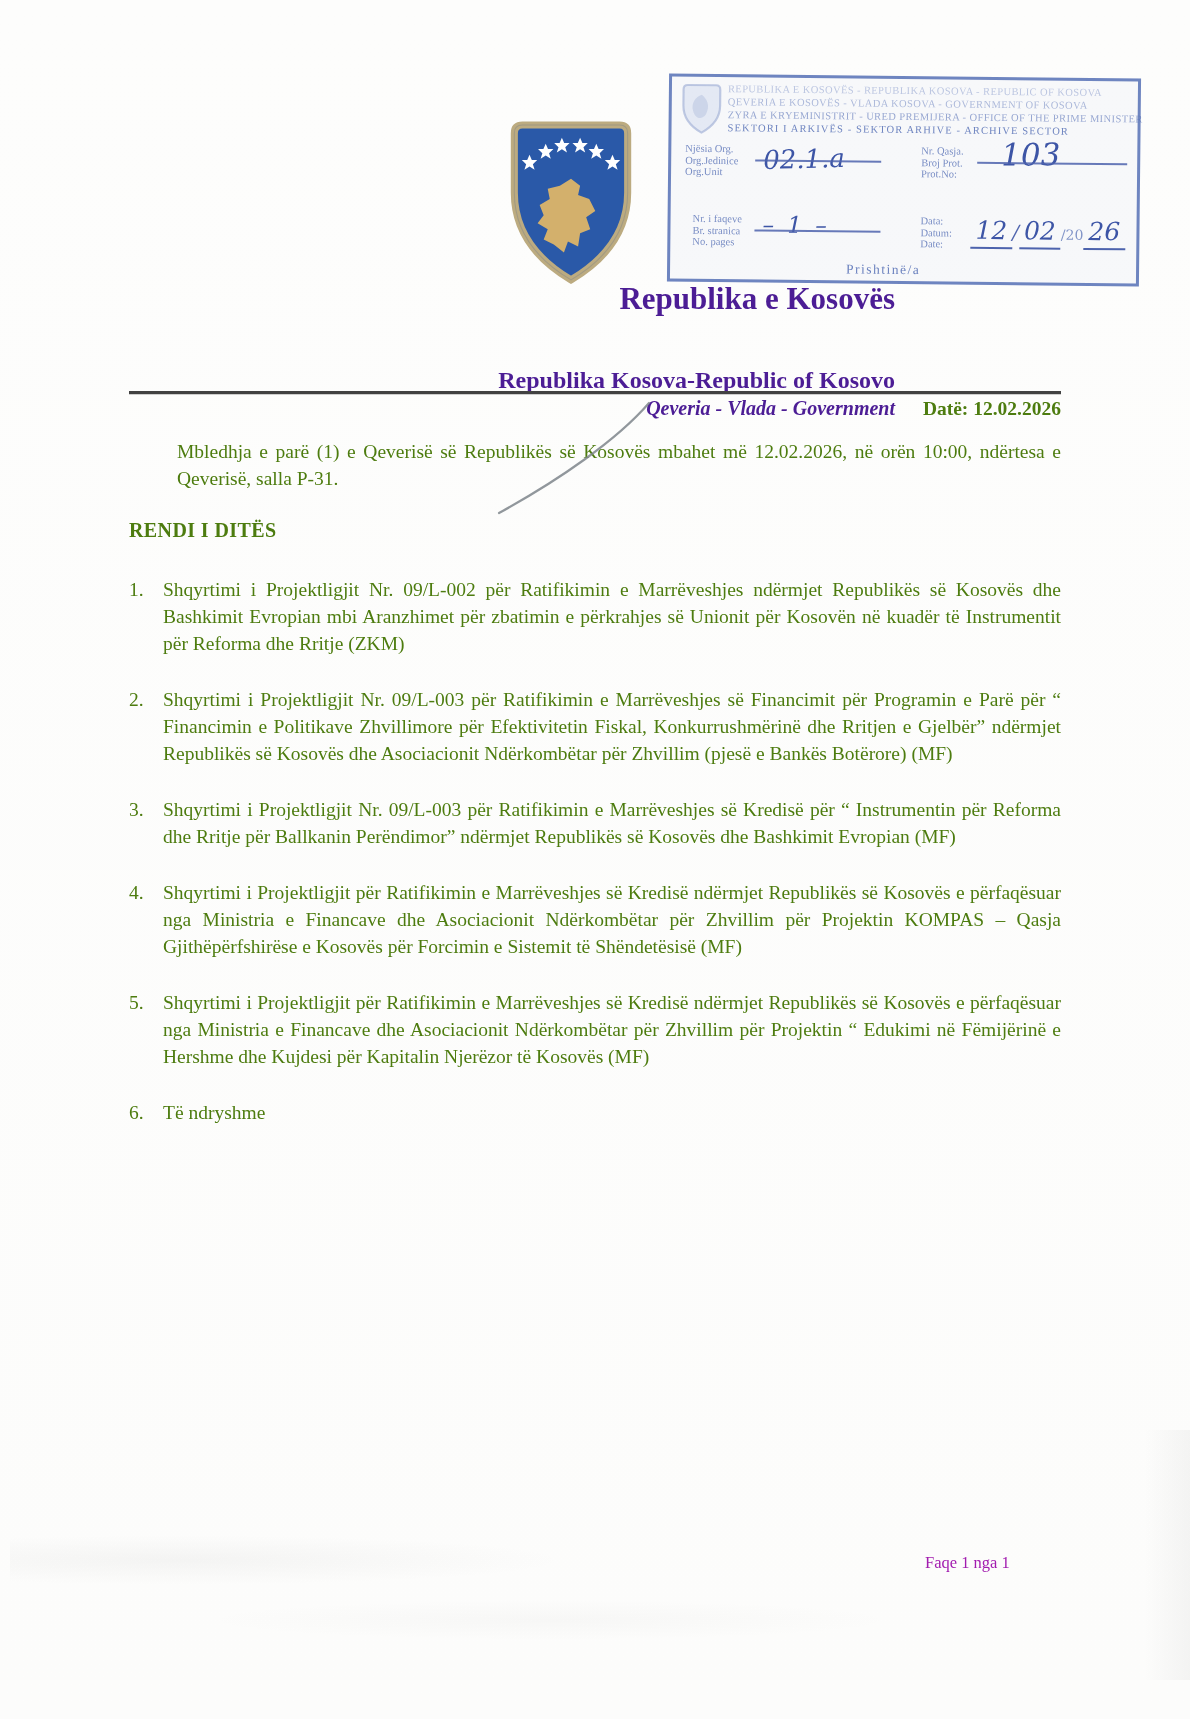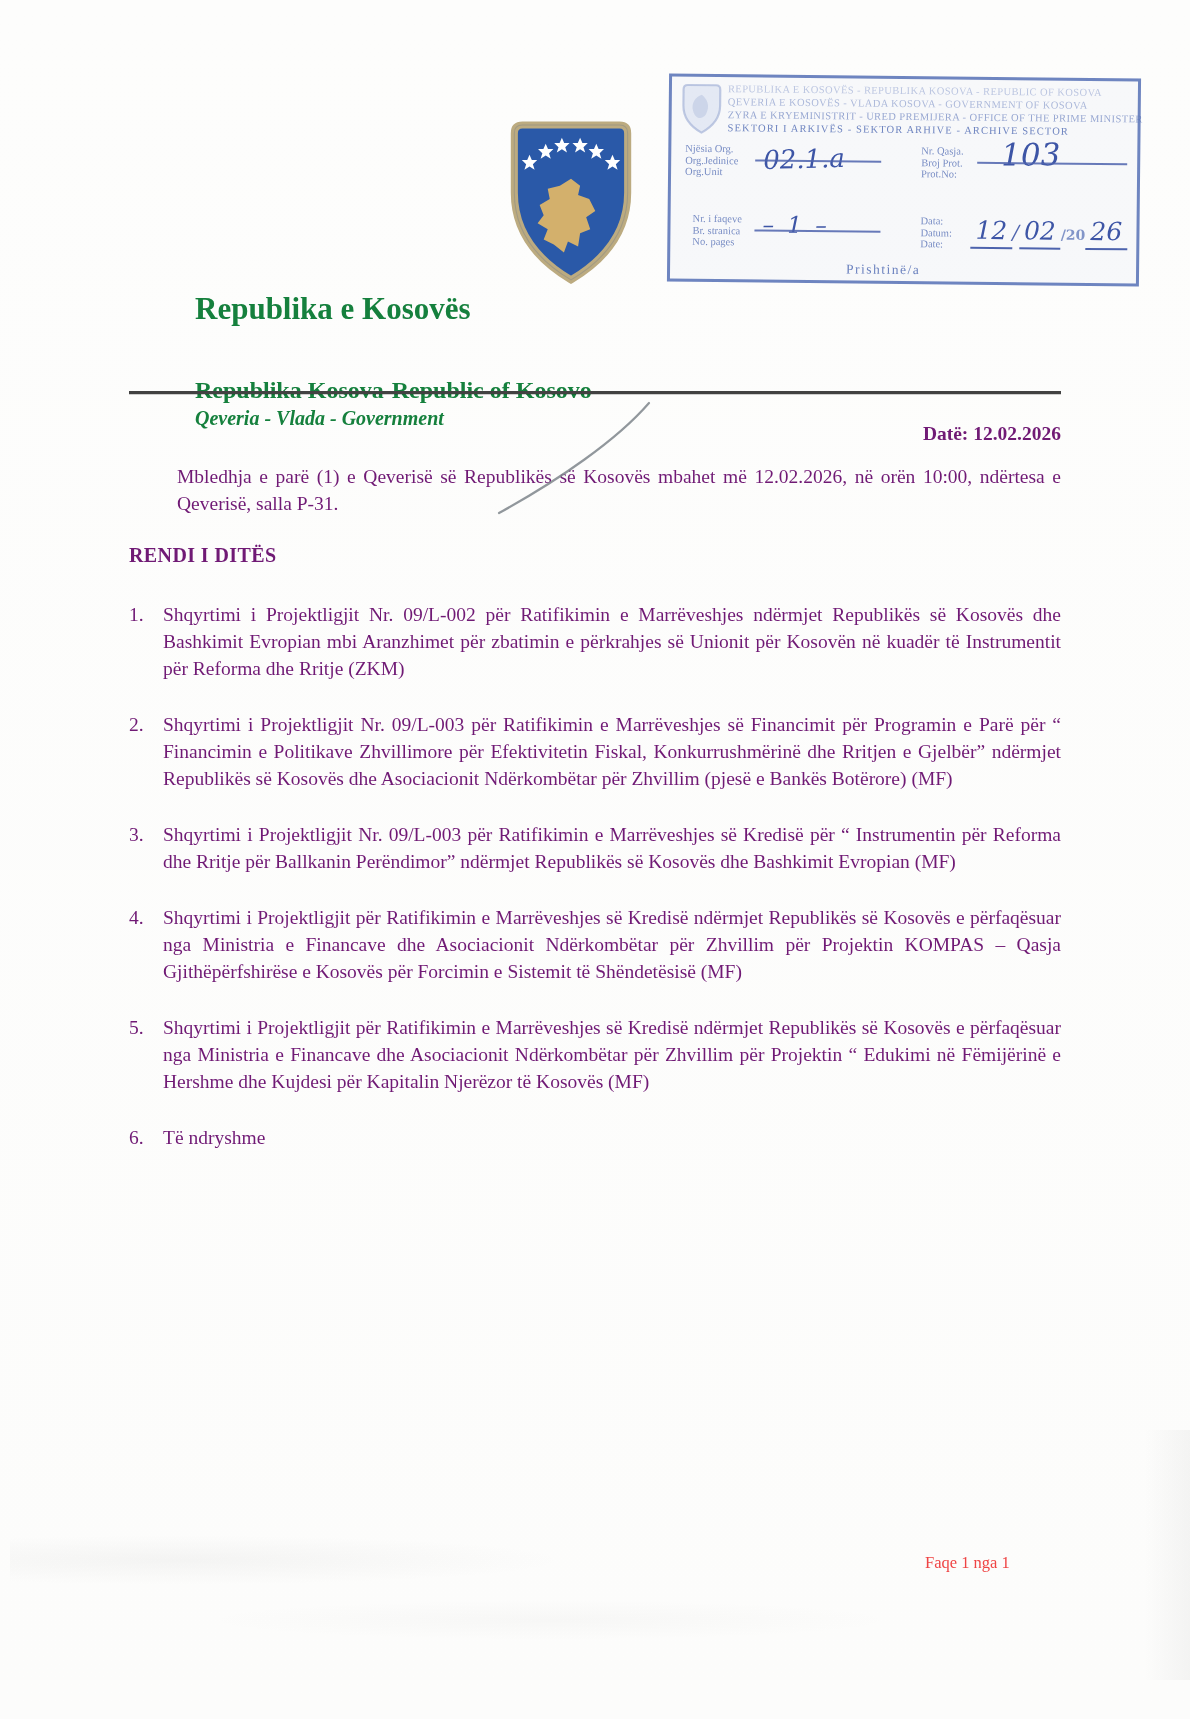--- a/index.html
+++ b/index.html
@@ -22,52 +22,52 @@
                 font-size:10.5px;line-height:13px;letter-spacing:.4px;white-space:nowrap;}
   .sh1{opacity:.38;} .sh2{opacity:.48;} .sh3{opacity:.62;} .sh4{opacity:.88;letter-spacing:1.1px;}
   .stamp-label{position:absolute;font-size:10.5px;line-height:11.5px;opacity:.82;}
   .hw{font-family:"DejaVu Serif",serif;font-style:italic;color:#3d55a6;}
   .hw-org{position:absolute;left:92px;top:66px;font-size:26px;transform:rotate(-2deg);}
   .hw-prot{position:absolute;left:330px;top:56px;font-size:31px;transform:rotate(-1deg);}
   .hw-pages{position:absolute;left:92px;top:134px;font-size:23px;letter-spacing:3px;}
   .hw-date{position:absolute;left:300px;top:128px;font-size:25px;white-space:nowrap;}
   .hw-date .seg{border-bottom:2px solid #4d63ad;padding:0 5px 2px;display:inline-block;margin-top:8px;}
   .hw-date .sep{font-size:20px;opacity:.9;}
-  .hw-date .preprint{font-size:14px;opacity:.75;font-style:normal;color:#5b74b8;font-weight:bold;}
+  .hw-date .preprint{font-size:14px;opacity:.75;font-style:normal;color:#5b74b8;}
   .u-line{position:absolute;border-bottom:2px solid #4d63ad;opacity:.85;}
   .u-org{left:84px;top:82px;width:126px;}
   .u-prot{left:306px;top:82px;width:150px;}
   .u-pages{left:84px;top:152px;width:126px;}
   .stamp-city{position:absolute;left:0;right:40px;bottom:3px;text-align:center;
               font-size:13.5px;letter-spacing:1.5px;opacity:.9;}
 
   
-  .title-block{position:absolute;left:195px;top:291px;width:700px;text-align:left;color:#15803d;}
+  .title-block{position:absolute;left:195px;top:281px;width:700px;text-align:right;color:#4c1d95;}
   .t1{font-size:31px;font-weight:bold;line-height:36px;}
   .t2{font-size:24px;font-weight:bold;line-height:30px;margin-top:48px;}
   .t3{font-size:20px;font-weight:bold;font-style:italic;line-height:26px;}
   .divider{position:absolute;left:129px;top:391px;width:932px;height:3px;background:#424242;
            box-shadow:0 1px 0 rgba(0,0,0,.18);}
 
   
-  .content{position:absolute;left:129px;top:420px;width:932px;
-           font-size:19.5px;line-height:27px;color:#701a75;}
+  .content{position:absolute;left:129px;top:395px;width:932px;
+           font-size:19.5px;line-height:27px;color:#4d7c0f;}
   .date-line{text-align:right;font-weight:bold;}
   .intro{margin-top:16px;text-align:justify;margin-left:48px;}
   .agenda-heading{margin-top:25px;font-weight:bold;font-size:20px;letter-spacing:.4px;}
   .agenda-list{margin-top:32px;}
   .agenda-item{display:flex;margin-bottom:29px;}
   .item-num{flex:none;width:34px;}
   .item-text{flex:1;text-align:justify;}
 
   
   .pen-stroke{position:absolute;left:495px;top:400px;width:162px;height:118px;pointer-events:none;}
 
   
-  .footer{position:absolute;left:925px;top:1553px;font-size:16.5px;color:#ef4444;}
+  .footer{position:absolute;left:925px;top:1553px;font-size:16.5px;color:#a21caf;}
 
   
   .smudge{position:absolute;pointer-events:none;}
   .sm1{left:10px;top:1535px;width:560px;height:50px;
        background:radial-gradient(ellipse at 30% 50%,rgba(110,110,110,.06),transparent 70%);}
   .sm2{left:1145px;top:1430px;width:45px;height:250px;
        background:linear-gradient(90deg,transparent,rgba(140,140,140,.08));}
   .sm3{left:200px;top:1600px;width:700px;height:40px;
        background:radial-gradient(ellipse at 50% 50%,rgba(120,120,120,.04),transparent 70%);}
 </style>

